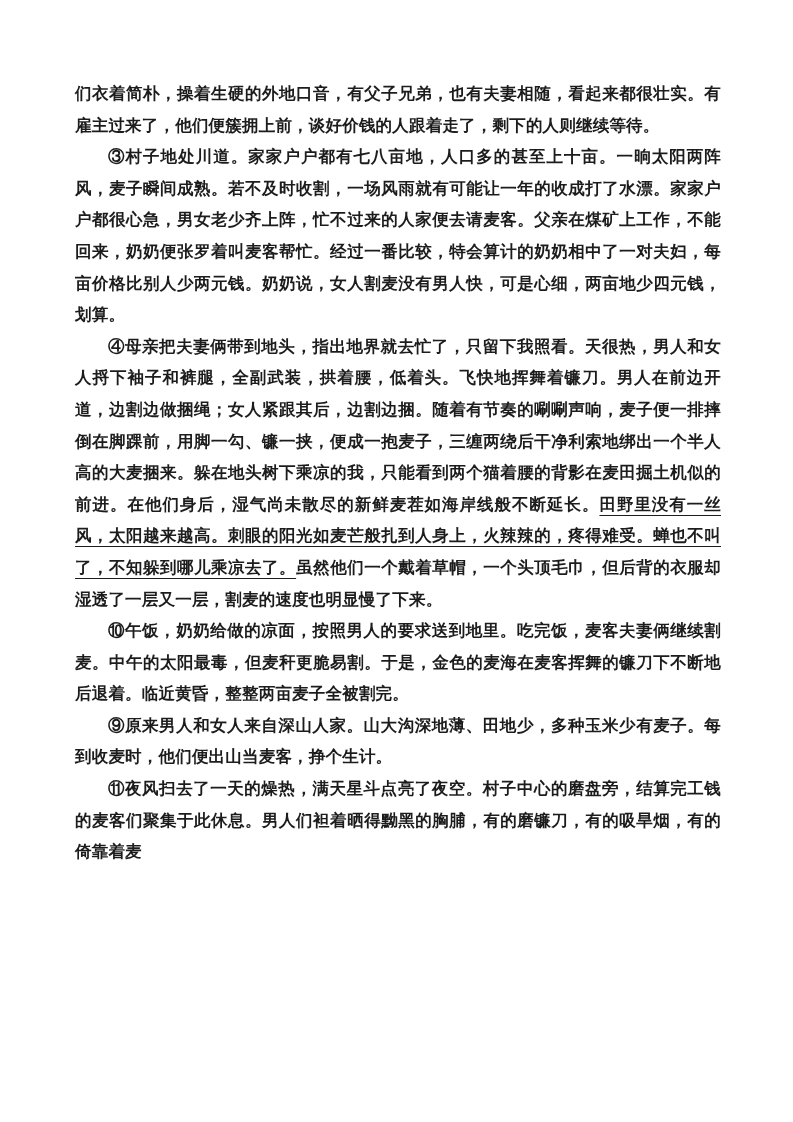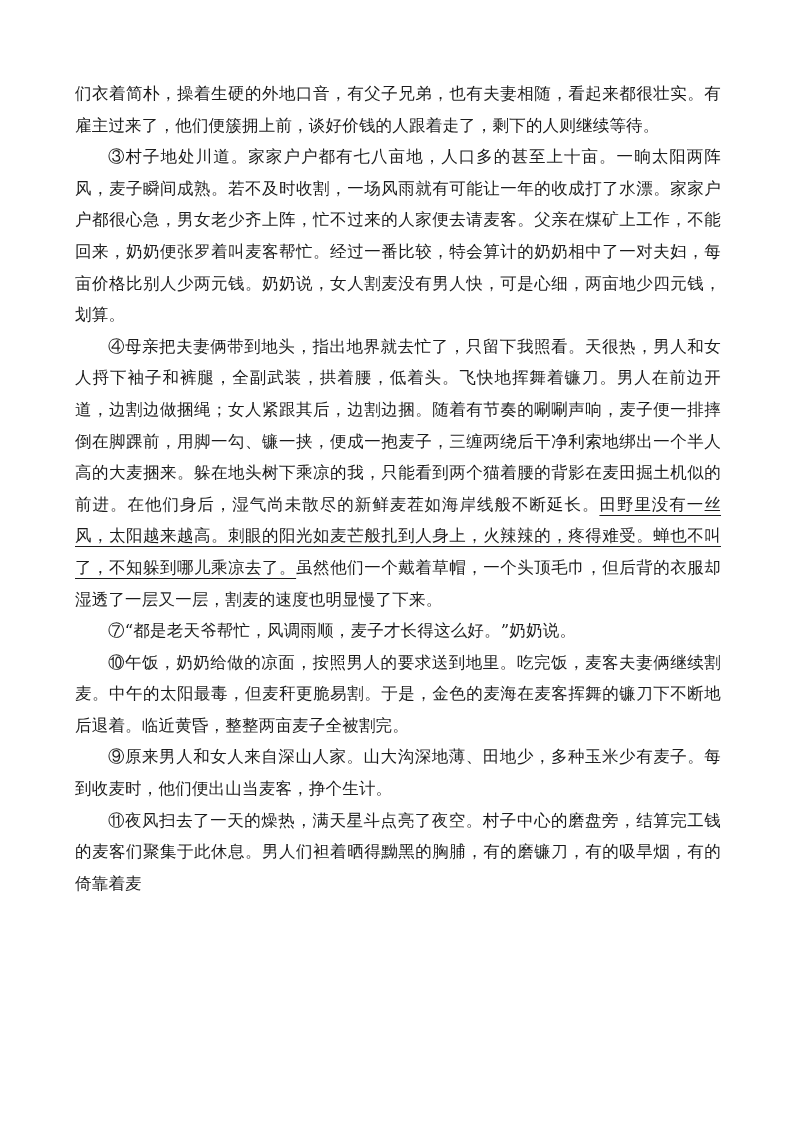--- a/index.html
+++ b/index.html
@@ -24,37 +24,37 @@
     margin: 0;
     padding: 0;
     font-family: "DejaVu Serif", "Liberation Serif", serif;
     font-size: 16.5px;
     line-height: 31.6px;
     color: #1c1c1c;
     text-align: justify;
     text-justify: inter-ideograph;
     word-break: break-all;
     letter-spacing: 0.2px;
+    font-weight: bold;
   }
   .para.indent {
     text-indent: 2em;
   }
   .seg-underline {
     text-decoration: underline;
     text-underline-offset: 5px;
     text-decoration-thickness: 1px;
     text-decoration-color: #1c1c1c;
   }
 </style>
 </head>
 <body>
 
 <div class="page">
   <div class="passage">
       <p class="para"><span class="seg-plain">们衣着简朴，操着生硬的外地口音，有父子兄弟，也有夫妻相随，看起来都很壮实。有雇主过来了，他们便簇拥上前，谈好价钱的人跟着走了，剩下的人则继续等待。</span></p>
       <p class="para indent"><span class="seg-plain">③村子地处川道。家家户户都有七八亩地，人口多的甚至上十亩。一晌太阳两阵风，麦子瞬间成熟。若不及时收割，一场风雨就有可能让一年的收成打了水漂。家家户户都很心急，男女老少齐上阵，忙不过来的人家便去请麦客。父亲在煤矿上工作，不能回来，奶奶便张罗着叫麦客帮忙。经过一番比较，特会算计的奶奶相中了一对夫妇，每亩价格比别人少两元钱。奶奶说，女人割麦没有男人快，可是心细，两亩地少四元钱，划算。</span></p>
       <p class="para indent"><span class="seg-plain">④母亲把夫妻俩带到地头，指出地界就去忙了，只留下我照看。天很热，男人和女人捋下袖子和裤腿，全副武装，拱着腰，低着头。飞快地挥舞着镰刀。男人在前边开道，边割边做捆绳；女人紧跟其后，边割边捆。随着有节奏的唰唰声响，麦子便一排摔倒在脚踝前，用脚一勾、镰一挟，便成一抱麦子，三缠两绕后干净利索地绑出一个半人高的大麦捆来。躲在地头树下乘凉的我，只能看到两个猫着腰的背影在麦田掘土机似的前进。在他们身后，湿气尚未散尽的新鲜麦茬如海岸线般不断延长。</span><span class="seg-underline">田野里没有一丝风，太阳越来越高。刺眼的阳光如麦芒般扎到人身上，火辣辣的，疼得难受。蝉也不叫了，不知躲到哪儿乘凉去了。</span><span class="seg-plain">虽然他们一个戴着草帽，一个头顶毛巾，但后背的衣服却湿透了一层又一层，割麦的速度也明显慢了下来。</span></p>
-      <p class="para indent"><span class="seg-plain">⑦“都是老天爷帮忙，风调雨顺，麦子才长得这么好。”奶奶说。</span></p>
       <p class="para indent"><span class="seg-plain">⑩午饭，奶奶给做的凉面，按照男人的要求送到地里。吃完饭，麦客夫妻俩继续割麦。中午的太阳最毒，但麦秆更脆易割。于是，金色的麦海在麦客挥舞的镰刀下不断地后退着。临近黄昏，整整两亩麦子全被割完。</span></p>
       <p class="para indent"><span class="seg-plain">⑨原来男人和女人来自深山人家。山大沟深地薄、田地少，多种玉米少有麦子。每到收麦时，他们便出山当麦客，挣个生计。</span></p>
       <p class="para indent"><span class="seg-plain">⑪夜风扫去了一天的燥热，满天星斗点亮了夜空。村子中心的磨盘旁，结算完工钱的麦客们聚集于此休息。男人们袒着晒得黝黑的胸脯，有的磨镰刀，有的吸旱烟，有的倚靠着麦</span></p>
     </div>
 </div>
 
 </body></html>

